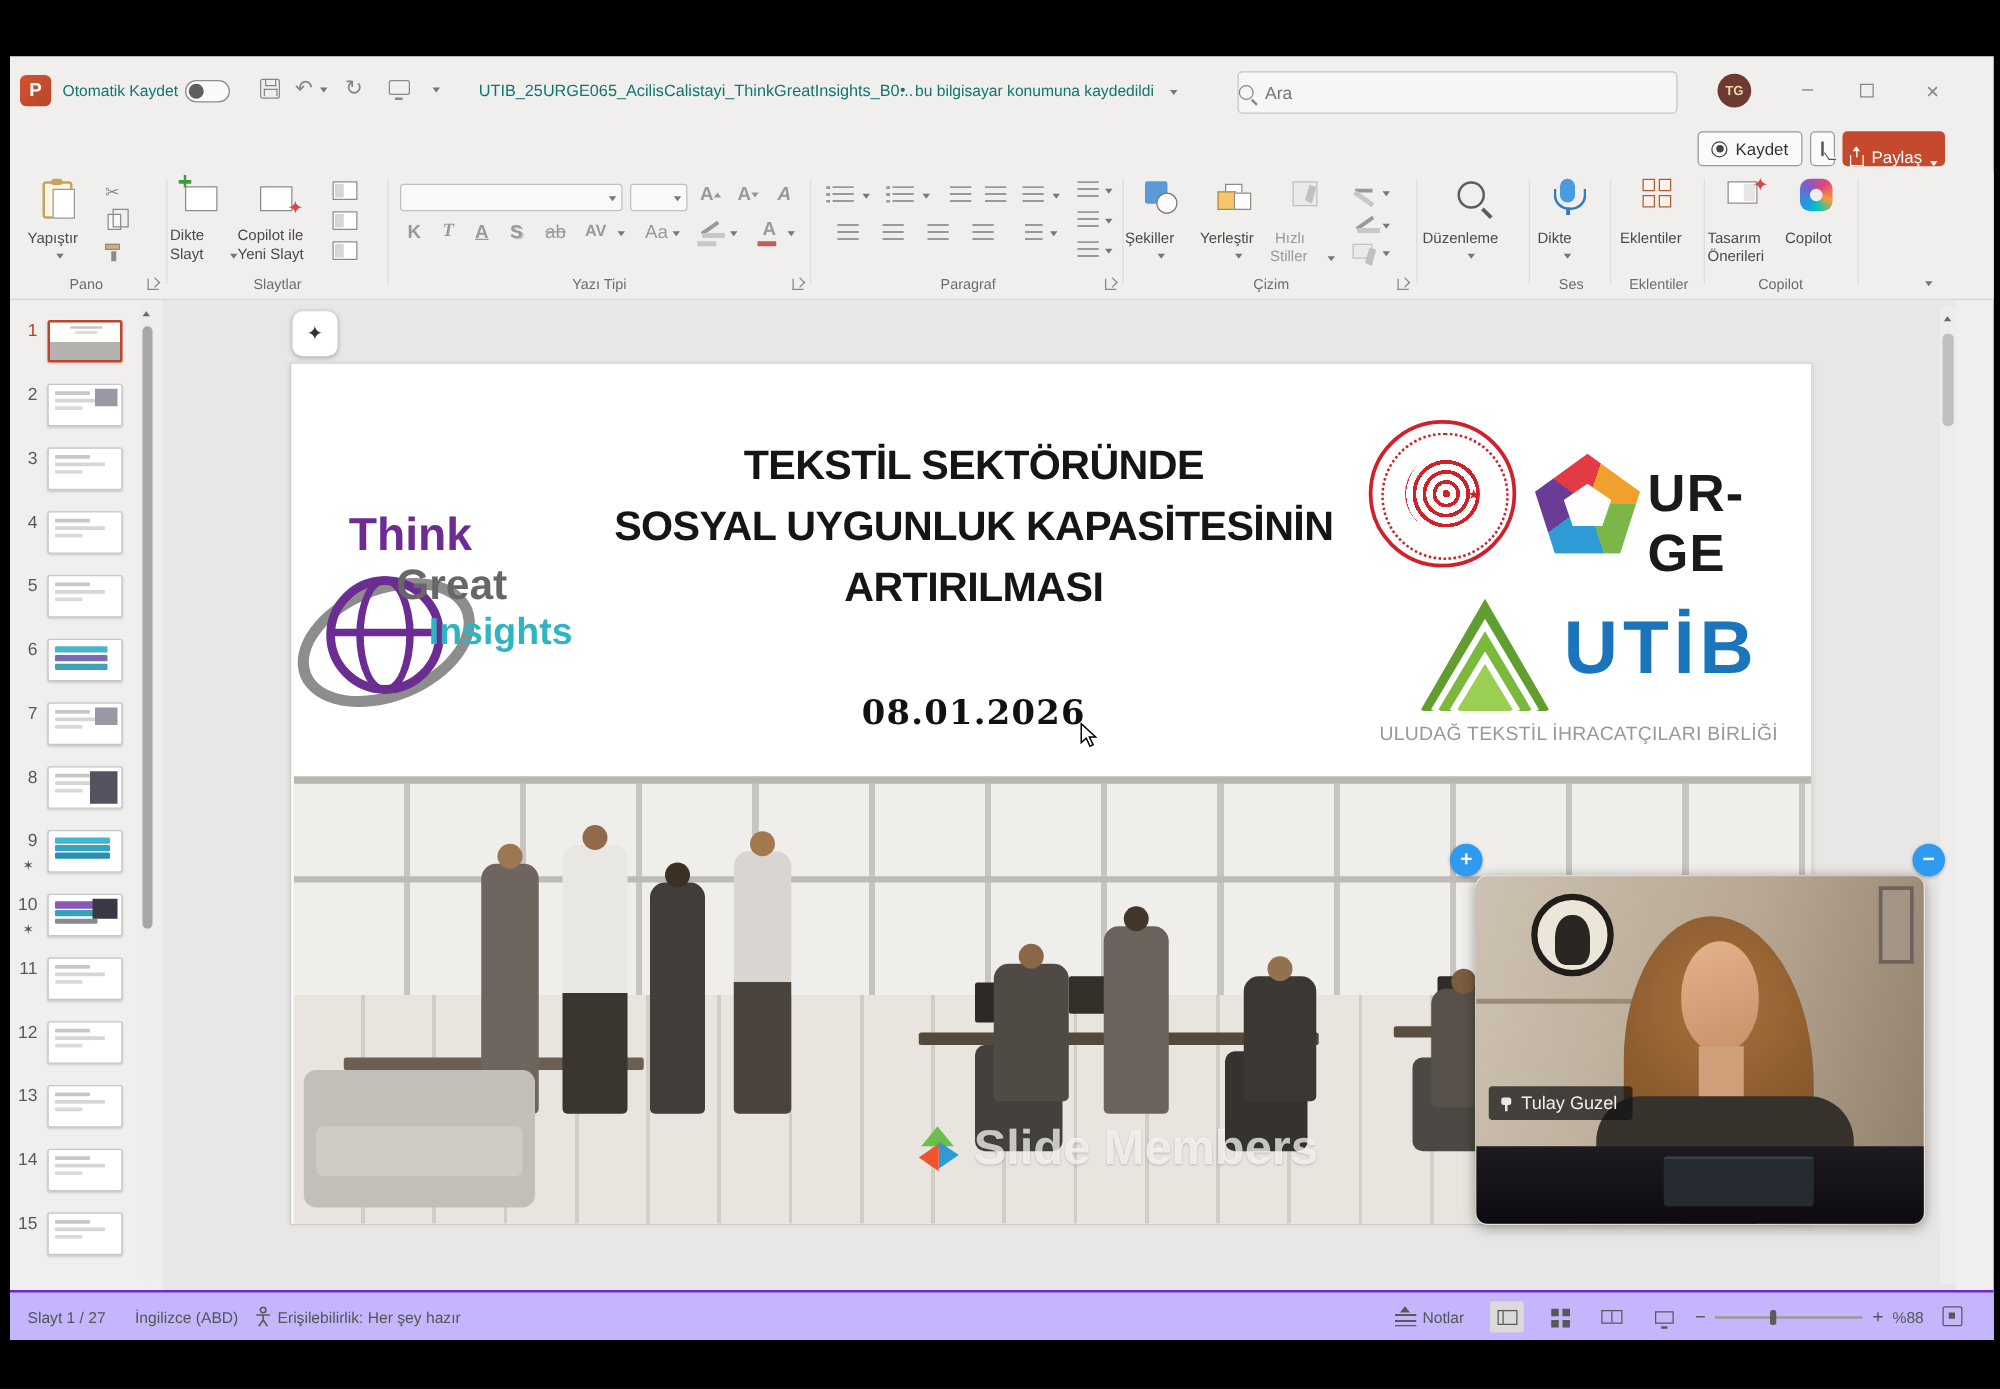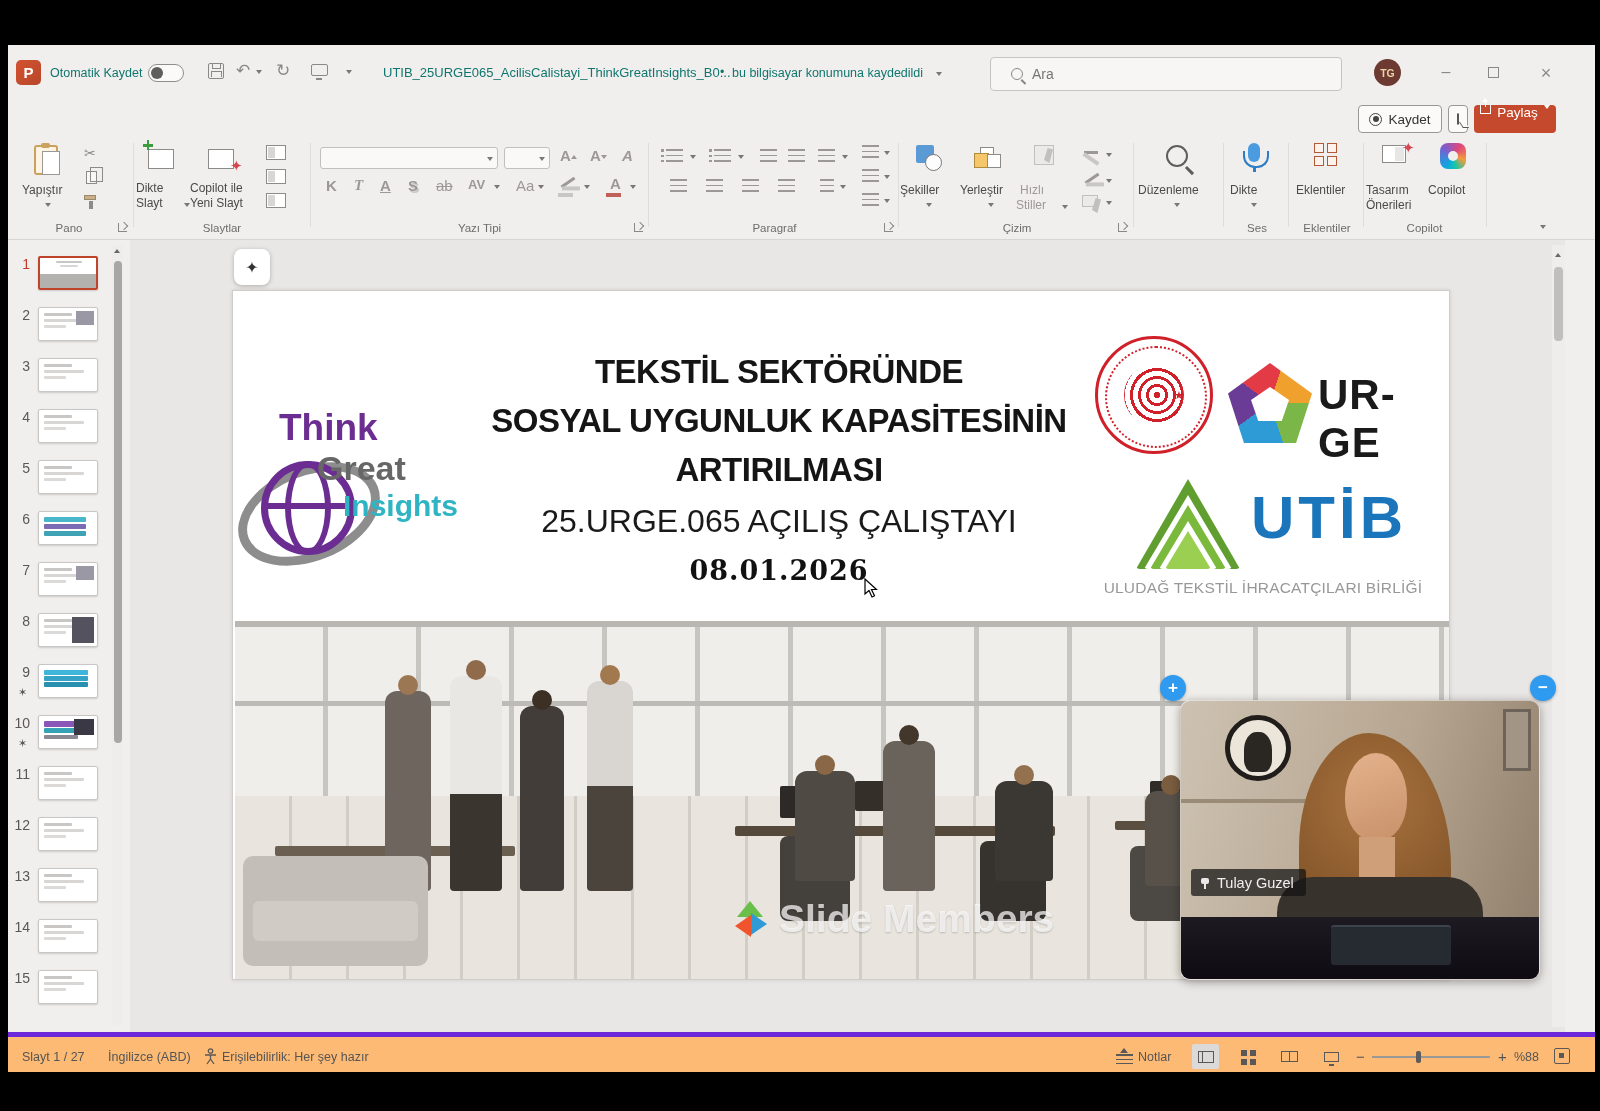--- a/index.html
+++ b/index.html
@@ -14,39 +14,39 @@
   .toggle{position:absolute;left:140px;top:19px;width:36px;height:18px;border:1px solid #8f8d8b;border-radius:9px;background:#fbfaf9}
   .toggle::after{content:"";position:absolute;left:2px;top:2px;width:12px;height:12px;border-radius:50%;background:#605e5c}
   .floppy{position:absolute;left:200px;top:18px;width:16px;height:16px;border:1.5px solid #8a8886;border-radius:2px}
   .floppy::before{content:"";position:absolute;left:3px;top:-1px;width:7px;height:5px;border:1.5px solid #8a8886;border-top:none}
   .floppy::after{content:"";position:absolute;left:2px;bottom:1px;width:9px;height:5px;border:1.5px solid #8a8886;border-bottom:none}
   .qat{position:absolute;font-size:17px;color:#8a8886}
   .mon{position:absolute;left:303px;top:19px;width:17px;height:12px;border:1.5px solid #8a8886;border-radius:2px}
   .mon::after{content:"";position:absolute;left:4px;bottom:-5px;width:6px;height:3px;border-bottom:2px solid #8a8886}
   .car{display:inline-block;width:0;height:0;border-left:3.5px solid transparent;border-right:3.5px solid transparent;border-top:4px solid #777;vertical-align:middle}
   .car-up{display:inline-block;width:0;height:0;border-left:3.5px solid transparent;border-right:3.5px solid transparent;border-bottom:4px solid #777;vertical-align:middle}
-  .searchbox{position:absolute;left:982px;top:12px;width:352px;height:34px;border:1px solid #c6c4c2;border-radius:4px;background:#f7f6f5;display:flex;align-items:center;padding-left:20px}
+  .searchbox{position:absolute;left:982px;top:12px;width:352px;height:34px;border:1px solid #c6c4c2;border-radius:4px;background:#f7f6f5;display:flex;align-items:center;padding-left:0}
   .mag{width:12px;height:12px;border:1.6px solid #8a8886;border-radius:50%;position:relative;flex:0 0 auto}
   .mag::after{content:"";position:absolute;left:10px;top:10px;width:6px;height:1.6px;background:#8a8886;transform:rotate(45deg);transform-origin:0 0}
   .searchbox input{border:none;background:transparent;outline:none;font-size:14px;color:#555;margin-left:9px;width:280px;font-family:"Liberation Sans",sans-serif}
   .avatar{position:absolute;left:1366px;top:14px;width:27px;height:27px;border-radius:50%;background:#6d3a32;color:#edd2a8;font-size:10.5px;font-weight:bold;display:flex;align-items:center;justify-content:center}
   .winbtn{position:absolute;top:18px;font-size:16px;color:#8a8886;width:20px;text-align:center}
   .restore{position:absolute;left:1480px;top:22px;width:11px;height:11px;border:1.4px solid #8a8886}
 
   
   .tabrow{position:absolute;left:0;top:55px;width:100%;height:37px}
   #tabs{position:absolute;left:10px;top:0;white-space:nowrap}
   .tab{display:inline-block;padding:9px 12px 7px;font-size:14.5px;color:#4a4a4a}
   .tab.active{font-weight:bold;border-bottom:3px solid #c43e1c}
   .pillbtn{position:absolute;top:5px;height:28px;border:1px solid #9a9896;border-radius:4px;background:#fbfaf9;display:flex;align-items:center;justify-content:center;font-size:13.5px;color:#333;gap:6px;padding:0 10px}
   .rec{width:13px;height:13px;border:1.5px solid #444;border-radius:50%;position:relative}
   .rec::after{content:"";position:absolute;left:2.5px;top:2.5px;width:6px;height:6px;border-radius:50%;background:#444}
   .bub{width:16px;height:12px;border:1.5px solid #555;border-radius:3px;position:relative}
   .bub::after{content:"";position:absolute;left:3px;bottom:-4px;width:5px;height:5px;background:#fbfaf9;border-left:1.5px solid #555;border-bottom:1.5px solid #555;transform:skewX(35deg)}
-  .sharebtn{position:absolute;left:1466px;top:5px;width:82px;height:28px;background:#c5492c;border-radius:4px;color:#fff;font-size:13.5px;display:flex;align-items:flex-start;justify-content:center;gap:6px}
+  .sharebtn{position:absolute;left:1466px;top:5px;width:82px;height:28px;background:#c5492c;border-radius:4px;color:#fff;font-size:13.5px;display:flex;align-items:flex-end;justify-content:center;gap:6px}
   .shic{width:11px;height:9px;border:1.4px solid #fff;border-top:none;position:relative}
   .shic::before{content:"";position:absolute;left:3.5px;top:-6px;width:1.6px;height:8px;background:#fff}
   .shic::after{content:"";position:absolute;left:1.2px;top:-7px;width:0;height:0;border-left:3px solid transparent;border-right:3px solid transparent;border-bottom:4px solid #fff}
 
   
   .ribbon{position:absolute;left:0;top:92px;width:100%;height:103px;border-bottom:1px solid #d8d6d4;background:#f1efee}
   .vsep{position:absolute;top:6px;height:84px;width:1px;background:#ddd;}
   .glab{position:absolute;top:85px;font-size:11.5px;color:#6e6c6a;text-align:center}
   .lnch{position:absolute;top:86px;width:9px;height:9px;border-left:1.2px solid #888;border-bottom:1.2px solid #888}
   .lnch::after{content:"";position:absolute;right:0px;top:0px;width:5px;height:5px;border-right:1.2px solid #888;border-bottom:1.2px solid #888;transform:rotate(-45deg)}
@@ -182,21 +182,21 @@
   .pin{width:10px;height:10px;position:relative}
   .pin::before{content:"";position:absolute;left:1px;top:0;width:8px;height:6px;background:#e8e8e8;border-radius:2px}
   .pin::after{content:"";position:absolute;left:4.2px;top:6px;width:1.6px;height:5px;background:#e8e8e8}
   .zbtn{position:absolute;width:26px;height:26px;border-radius:50%;background:#2e9bf0;color:#fff;font-size:17px;font-weight:bold;display:flex;align-items:center;justify-content:center;box-shadow:0 1px 3px rgba(0,0,0,.3);z-index:8}
 
   
   .vscroll{position:absolute;left:1422px;top:5px;width:13px;height:782px;background:#efedec}
   .vthumb{position:absolute;left:2px;top:22px;width:9px;height:74px;background:#c1bfbd;border-radius:4px}
 
   
-  .statusbar{position:absolute;left:0;top:987px;width:100%;height:40px;background:#fdba74;border-top:5px solid #6d28d9;font-size:12.5px;color:#555}
+  .statusbar{position:absolute;left:0;top:987px;width:100%;height:40px;background:#c4b5fd;border-top:2px solid #6d28d9;font-size:12.5px;color:#555}
   .sb{position:absolute;top:13px;white-space:nowrap}
   .nico{position:absolute;width:17px;height:10px;background:repeating-linear-gradient(to bottom,#5a5856 0 1.6px,transparent 1.6px 4.6px)}
   .nico::before{content:"";position:absolute;left:4px;top:-6px;width:0;height:0;border-left:4px solid transparent;border-right:4px solid transparent;border-bottom:5px solid #5a5856}
   .vb{position:absolute;top:7px;width:27px;height:25px;display:flex;align-items:center;justify-content:center;border-radius:2px}
   .vb.on{background:#dcdad8}
   .vi-normal{width:16px;height:12px;border:1.3px solid #5a5856;position:relative}
   .vi-normal::before{content:"";position:absolute;left:3px;top:0;width:1.3px;height:100%;background:#5a5856}
   .vi-sorter{width:6px;height:6px;background:#5a5856;box-shadow:9px 0 #5a5856,0 9px #5a5856,9px 9px #5a5856;margin:-8px 0 0 -8px}
   .vi-read{width:17px;height:11px;border:1.3px solid #5a5856;position:relative}
   .vi-read::before{content:"";position:absolute;left:7px;top:0;width:1.3px;height:100%;background:#5a5856}
@@ -552,21 +552,20 @@
             <div class="geq"></div>
         </div>
         <div class="think" style="left:46px;top:116px">Think</div>
         <div class="great" style="left:84px;top:158px">Great</div>
         <div class="insights" style="left:110px;top:198px">Insights</div>
       </div>
 
       <div class="ttl" style="top:62px">TEKSTİL SEKTÖRÜNDE</div>
       <div class="ttl" style="top:111px">SOSYAL UYGUNLUK KAPASİTESİNİN</div>
       <div class="ttl" style="top:160px">ARTIRILMASI</div>
-      <div class="sub" style="top:212px">25.URGE.065 AÇILIŞ ÇALIŞTAYI</div>
       <div class="date" style="top:264px">08.01.2026</div>
 
       <div class="seal">
         <div class="seal-core"></div>
         <div class="seal-star">★</div>
       </div>
 
       <div class="penta"></div>
       <div class="urge">UR-GE</div>
 

